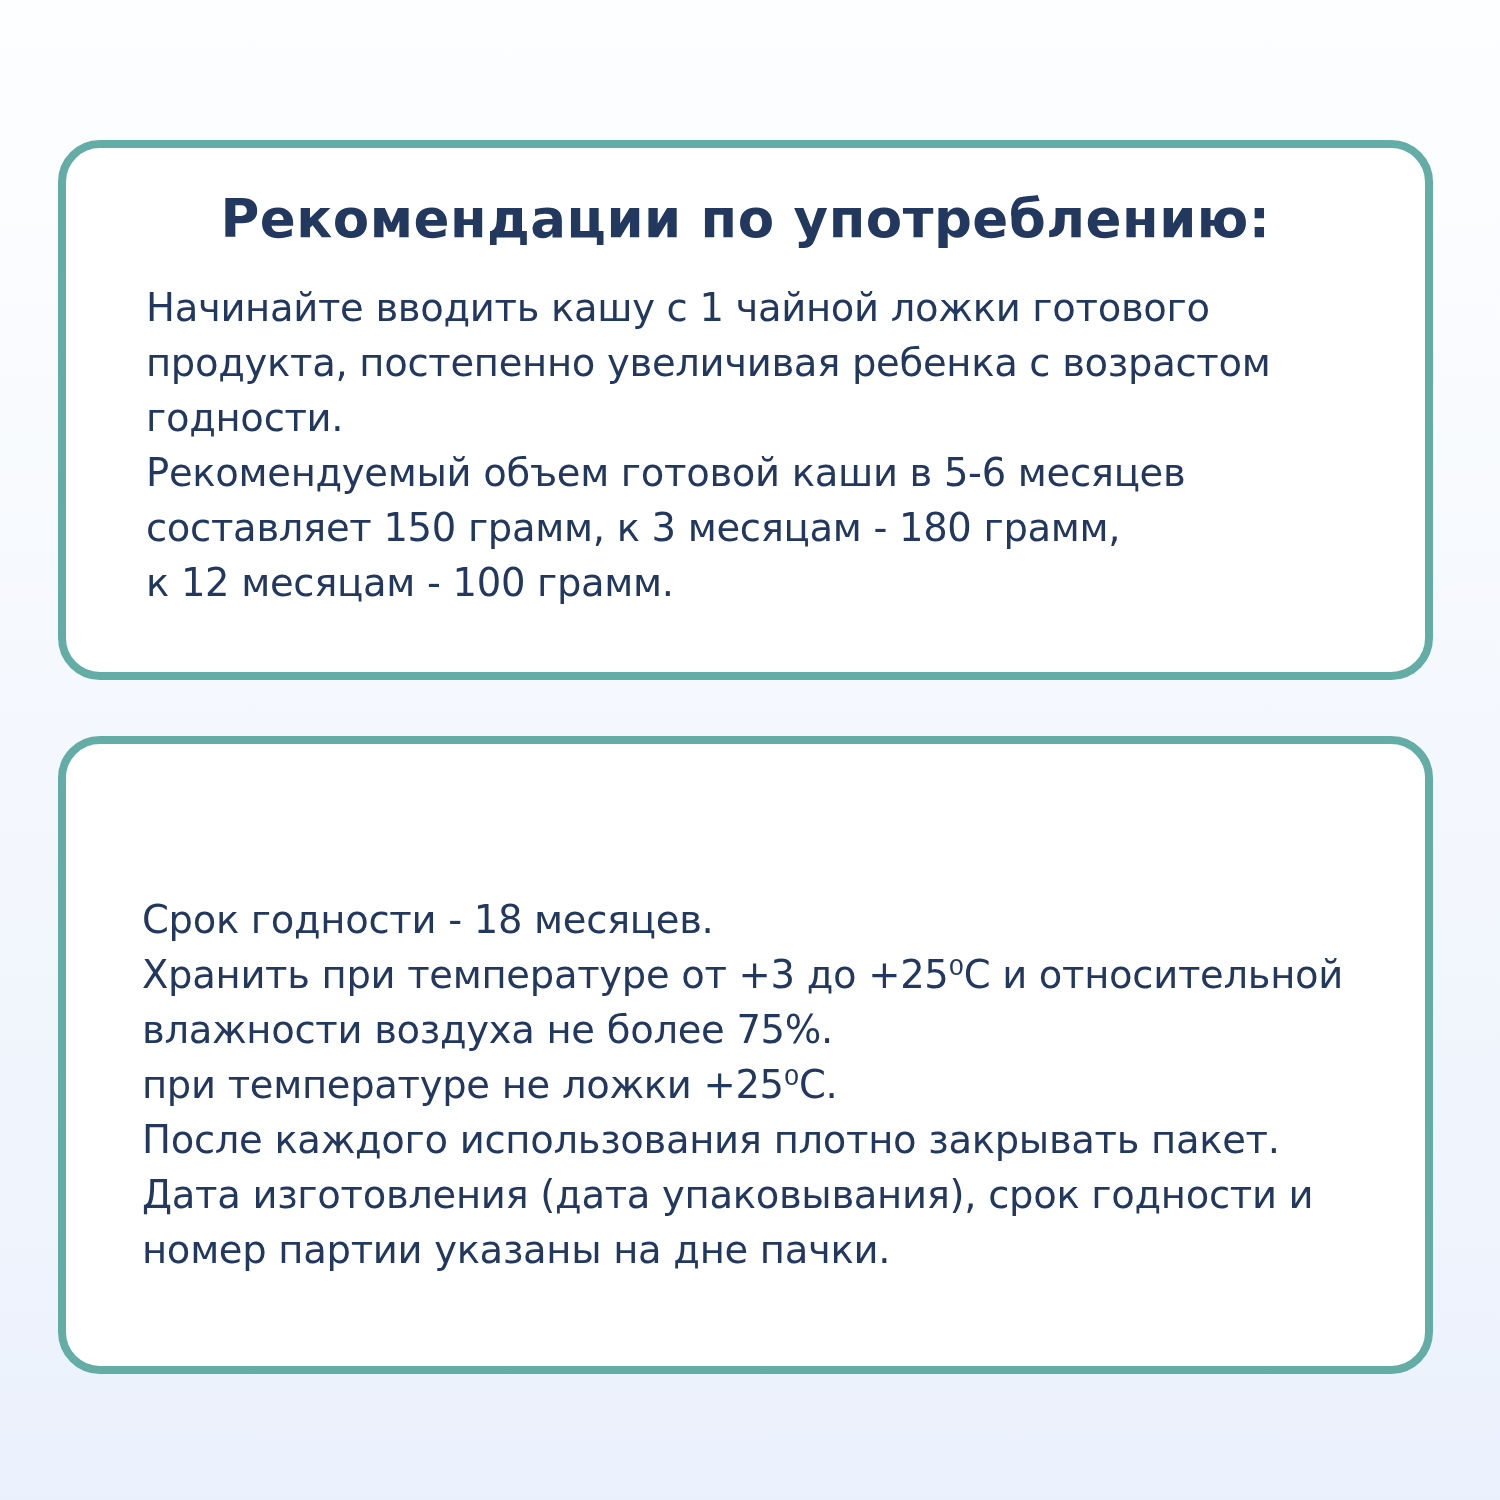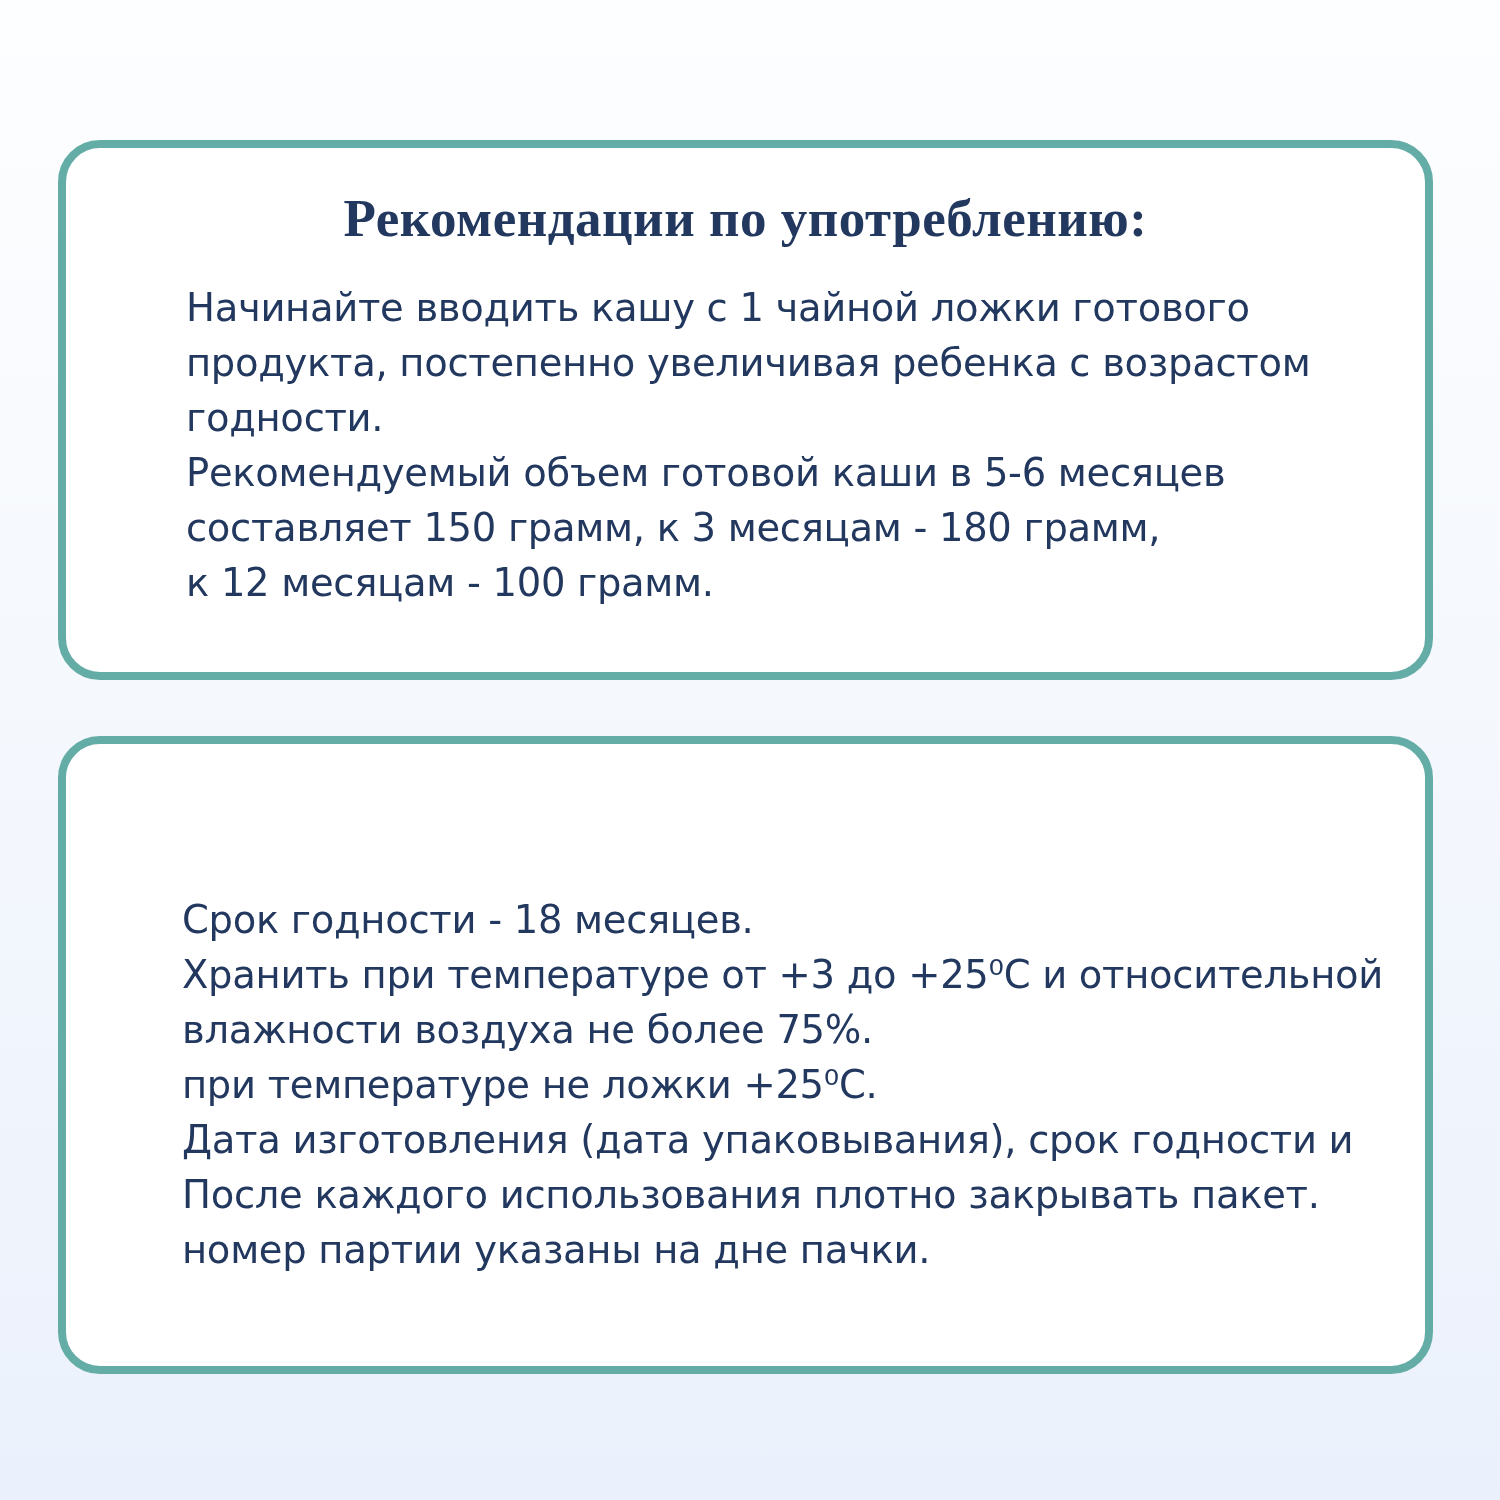--- a/index.html
+++ b/index.html
@@ -20,31 +20,29 @@
     }
     .card1 { top: 140px; height: 540px; }
     .card2 { top: 736px; height: 638px; }
     .title {
       position: absolute; left: 0; right: 0;
       text-align: center;
       font-weight: bold;
       font-size: 53px;
       letter-spacing: 0.5px;
       color: #22385f;
-      font-family: Liberation Serif, serif;
     }
     .card1 .title { top: 40px; }
     .card2 .title { top: 52px; }
     .body {
       position: absolute;
       font-size: 38.5px;
       line-height: 55px;
       color: #22385f;
       letter-spacing: -0.3px;
-      margin-left: 40px;
     }
     .card1 .body { left: 80px; top: 132px; }
     .card2 .body { left: 76px; top: 148px; }
     .line { white-space: nowrap; display: block; }
   </style>
 </head>
 <body>
 
 <div class="card card1">
   <div class="title">Рекомендации по употреблению:</div>
@@ -57,17 +55,17 @@
     <span class="line">к 12 месяцам - 100 грамм.</span>
   </div>
 </div>
 
 <div class="card card2">
   <div class="body">
     <span class="line">Срок годности - 18 месяцев.</span>
     <span class="line">Хранить при температуре от +3 до +25⁰С и относительной</span>
     <span class="line">влажности воздуха не более 75%.</span>
     <span class="line">при температуре не ложки +25⁰С.</span>
+    <span class="line">После каждого использования плотно закрывать пакет.</span>
     <span class="line">Дата изготовления (дата упаковывания), срок годности и</span>
-    <span class="line">После каждого использования плотно закрывать пакет.</span>
     <span class="line">номер партии указаны на дне пачки.</span>
   </div>
 </div>
 
 </body></html>

